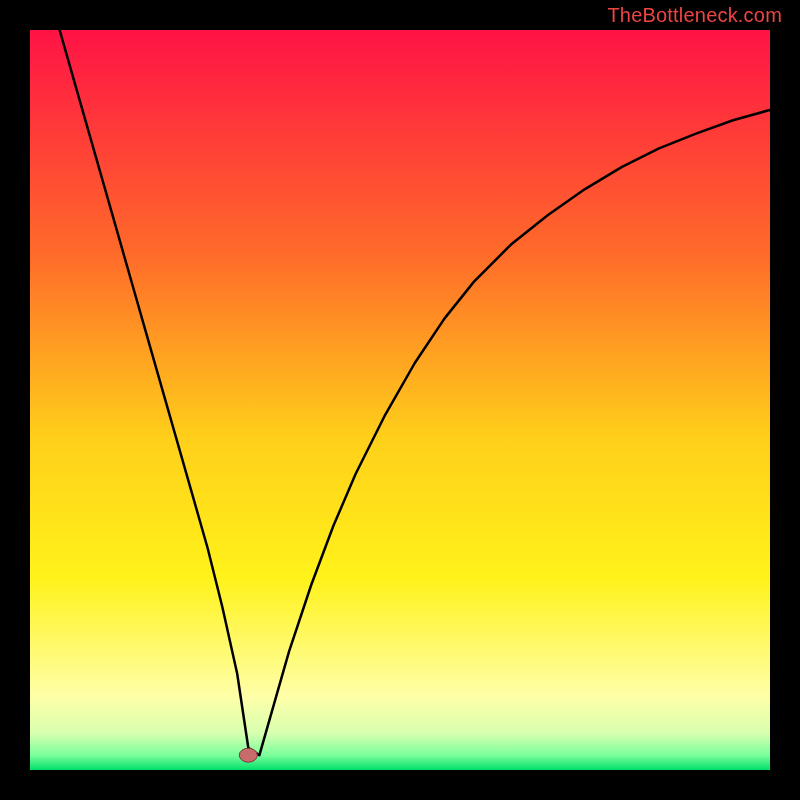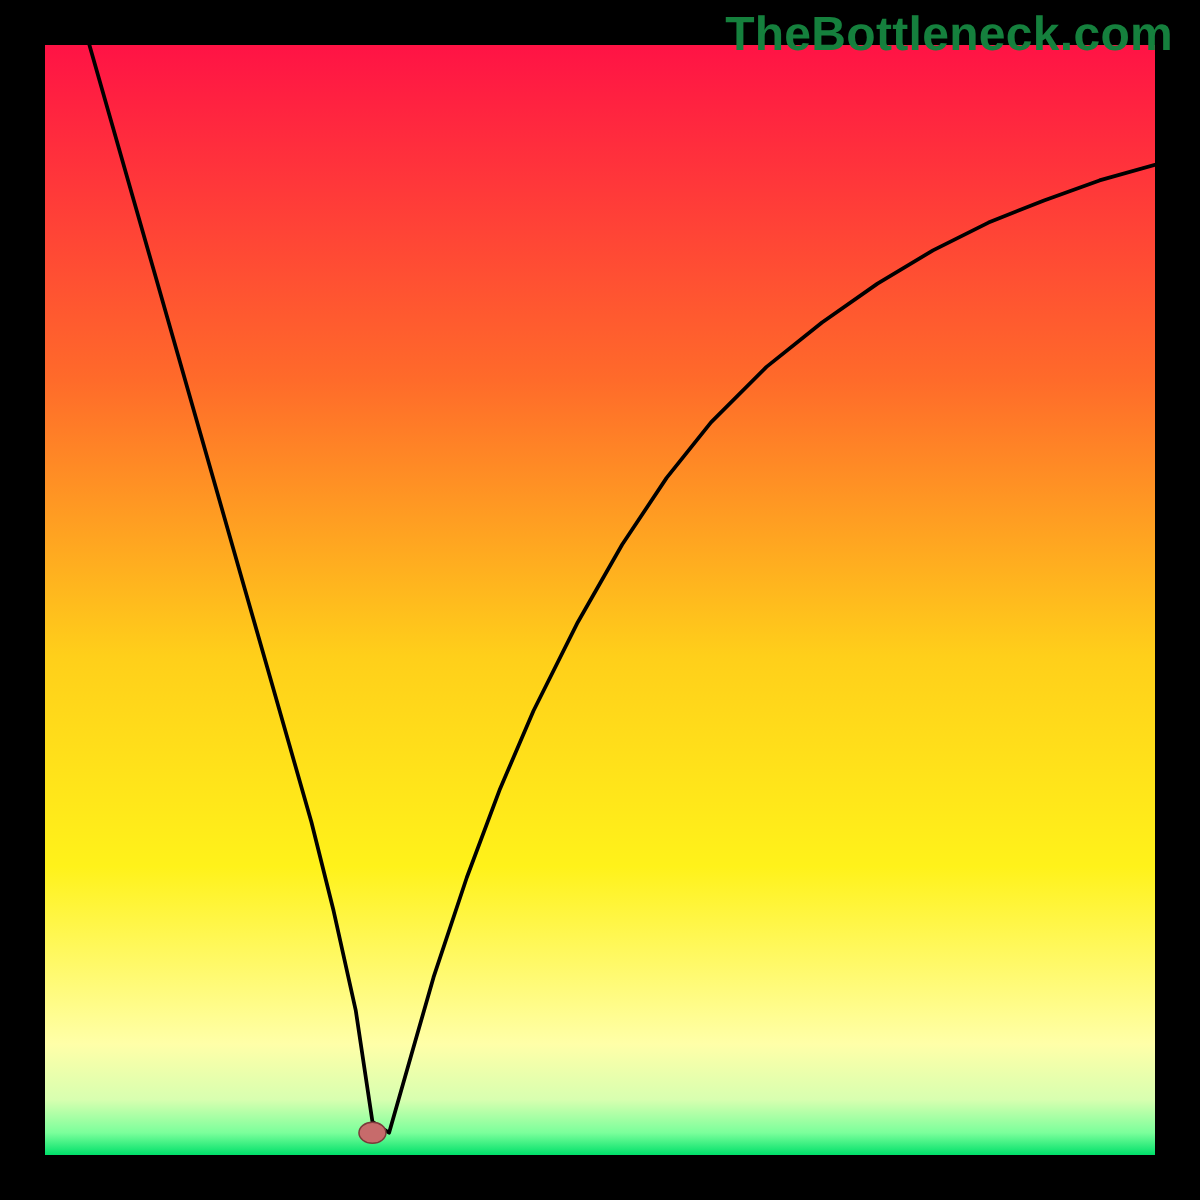--- a/index.html
+++ b/index.html
@@ -23,23 +23,23 @@
     position: absolute;
     left: 0;
     top: 0;
     width: 740px;
     height: 740px;
   }
   .watermark {
     position: absolute;
     top: 4px;
     right: 18px;
-    color: #15803d;
-    font-size: 32px;
-    font-weight: 700;
+    color: #ef4444;
+    font-size: 20px;
+    font-weight: 400;
     letter-spacing: 0.2px;
     z-index: 10;
   }
 </style>
 </head>
 <body>
 
 <div class="watermark">TheBottleneck.com</div>
 
 <div class="frame">

